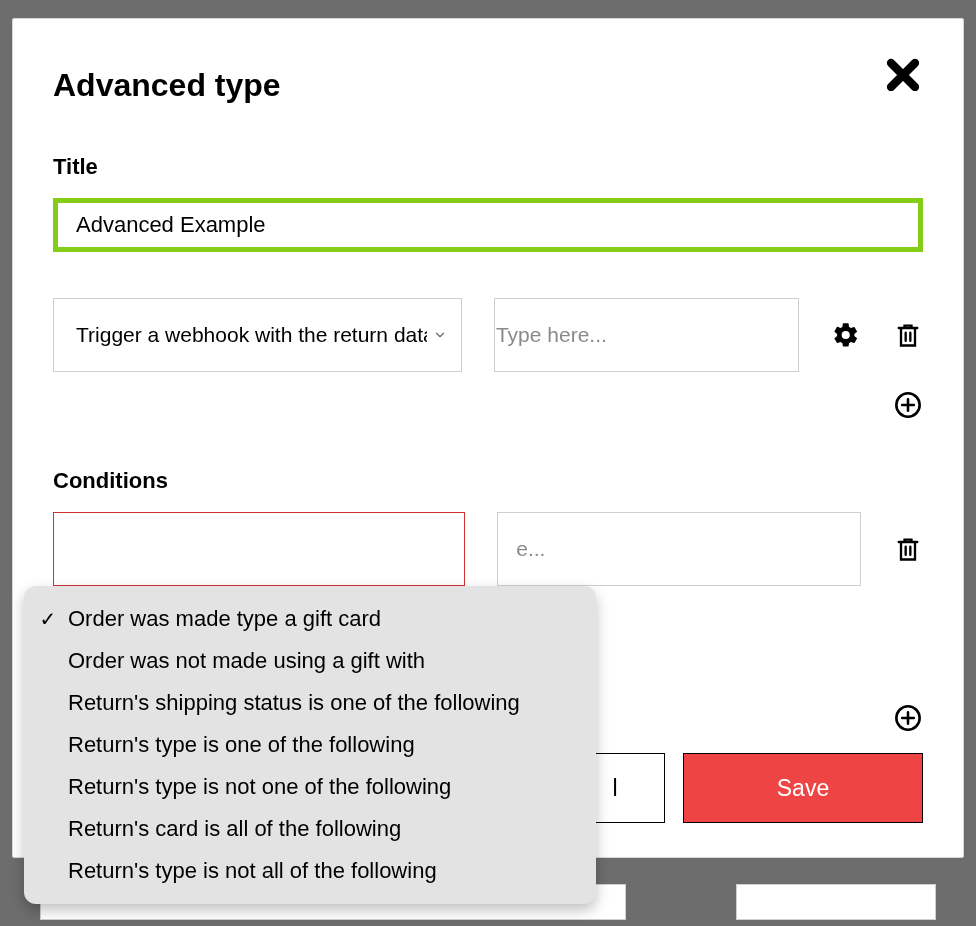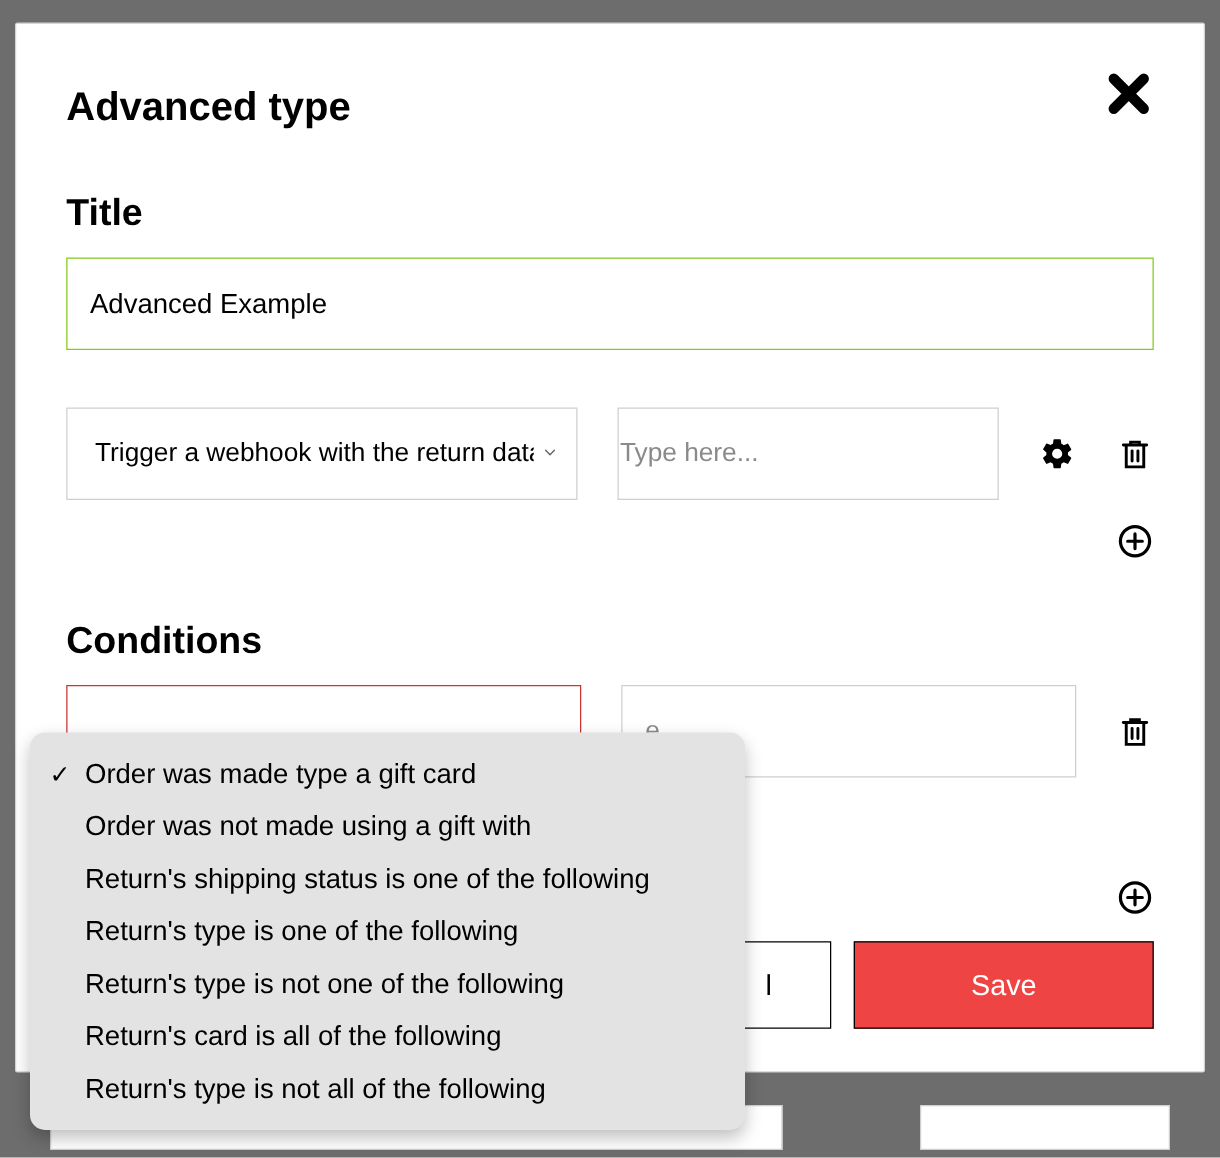--- a/index.html
+++ b/index.html
@@ -39,30 +39,30 @@
 
   .modal-title {
     font-size: 32px;
     font-weight: 700;
     color: #000;
     margin-top: 18px;
     margin-bottom: 50px;
   }
 
   .section-label {
-    font-size: 30px;
+    font-size: 22px;
     font-weight: 600;
     color: #000;
     margin-bottom: 18px;
   }
 
   .title-input {
     width: 100%;
-    height: 74px;
-    border: 1px solid #84cc16;
+    height: 54px;
+    border: 5px solid #84cc16;
     padding: 0 18px;
     font-size: 22px;
     color: #000;
     outline: none;
     margin-bottom: 46px;
     background: #fff;
   }
 
   .actions-row {
     display: flex;

